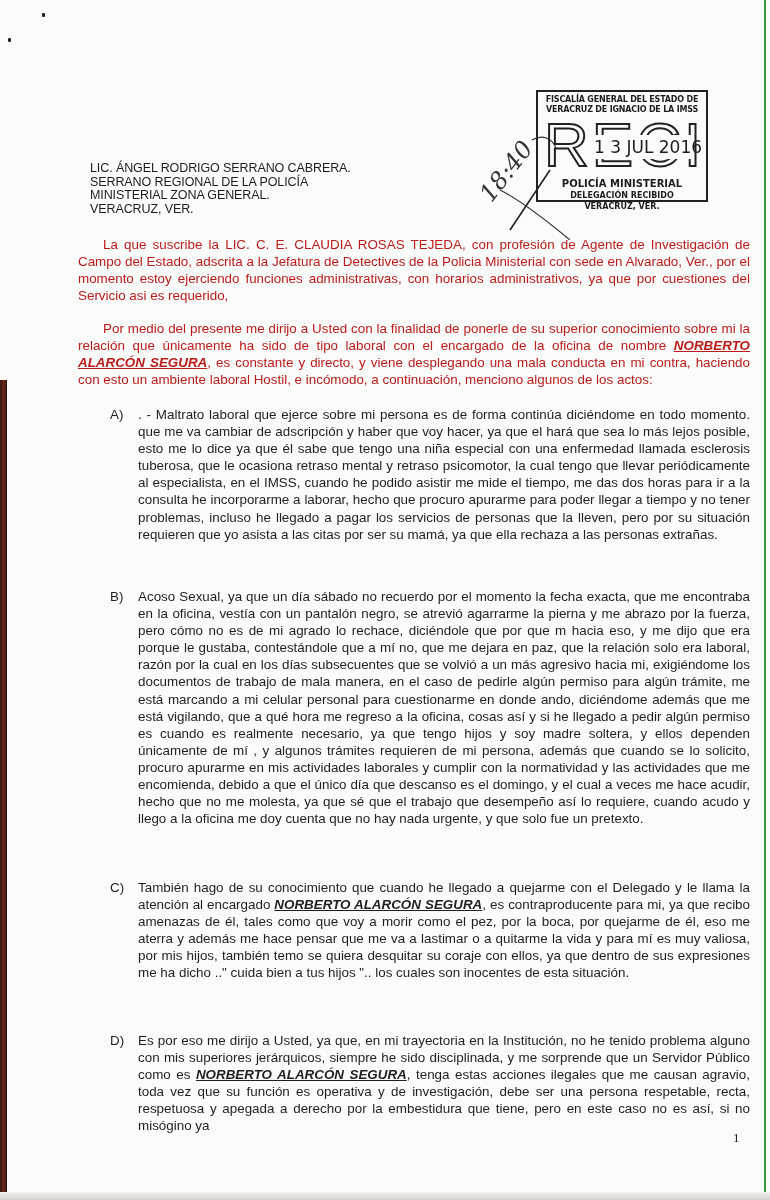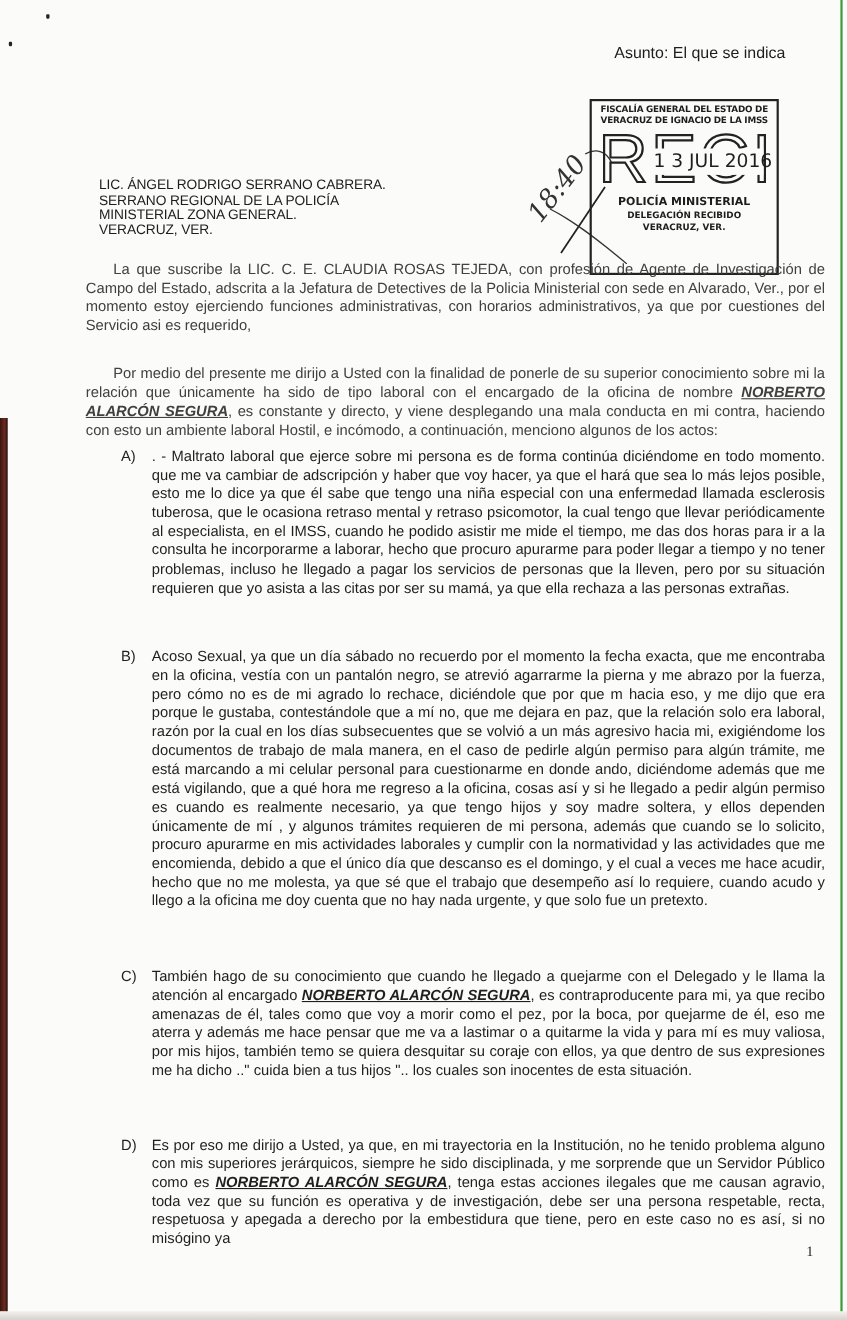--- a/index.html
+++ b/index.html
@@ -29,21 +29,21 @@
   }
 
   .addressee {
     position: absolute; left: 90px; top: 162px;
     font-size: 12.5px; line-height: 13.5px; letter-spacing: -0.1px;
   }
   .addressee div { white-space: nowrap; }
 
   
   .stamp {
-    position: absolute; left: 536px; top: 90px; width: 172px; height: 160px;
+    position: absolute; left: 536px; top: 90px; width: 172px; height: 112px;
     border: 2px solid #222; box-sizing: border-box; background: transparent;
     font-family: "DejaVu Sans", sans-serif; text-align: center;
   }
   .stamp .st-line1, .stamp .st-line2 {
     font-size: 8px; font-weight: bold; letter-spacing: -0.2px; line-height: 10px; white-space: nowrap;
   }
   .stamp .st-line1 { margin-top: 3px; }
   .stamp .st-big {
     position: absolute; left: 6px; right: 2px; top: 22px; height: 62px;
     font-size: 62px; line-height: 62px; font-family: "Liberation Sans", sans-serif;
@@ -64,25 +64,25 @@
     position: absolute; left: 470px; top: 128px; font-size: 24px;
     font-family: "DejaVu Serif", serif; color: #333;
     transform: rotate(-52deg); transform-origin: left top;
     top: 190px; left: 474px; font-style: italic;
   }
   .hw-svg { position: absolute; left: 480px; top: 130px; }
 
   .body-text {
     position: absolute; left: 78px; width: 672px;
     font-size: 13.4px; line-height: 17.1px; text-align: justify;
-    color: #404040;
+    color: #b91c1c;
   }
   .para { text-indent: 25px; margin: 0; }
   .p1 { top: 236px; }
-  .p2 { top: 331px; }
+  .p2 { top: 320px; }
   .name { font-weight: bold; font-style: italic; text-decoration: underline; }
 
   .list { position: absolute; left: 110px; width: 640px; font-size: 13.4px; line-height: 17.1px; color: #1f1f1f; }
   .item { position: relative; padding-left: 28px; text-align: justify; }
   .item .marker { position: absolute; left: 0; top: 0; }
   .itemA { top: 406px; }
   .itemB { top: 588px; }
   .itemC { top: 879px; }
   .itemD { top: 1032px; }
 
@@ -94,21 +94,20 @@
 </head>
 <body>
 
 <div class="left-edge"></div>
 <div class="right-edge"></div>
 <div class="bottom-strip"></div>
 <div class="speck" style="left:42px;top:13px;"></div>
 <div class="speck" style="left:8px;top:38px;"></div>
 
 <div class="header-right">
-  <div>Asunto: El que se indica</div>
 </div>
 
 <svg class="hw-svg" width="90" height="110">
   <path d="M52 10 C 62 4, 72 8, 76 18" stroke="#333" stroke-width="1.3" fill="none"></path>
   <path d="M30 100 L 70 40" stroke="#222" stroke-width="1.6" fill="none"></path>
   <path d="M20 60 C 40 70, 60 85, 90 110" stroke="#333" stroke-width="1.2" fill="none"></path>
 </svg>
 <div class="handwriting">18:40</div>
 
 <div class="stamp">

